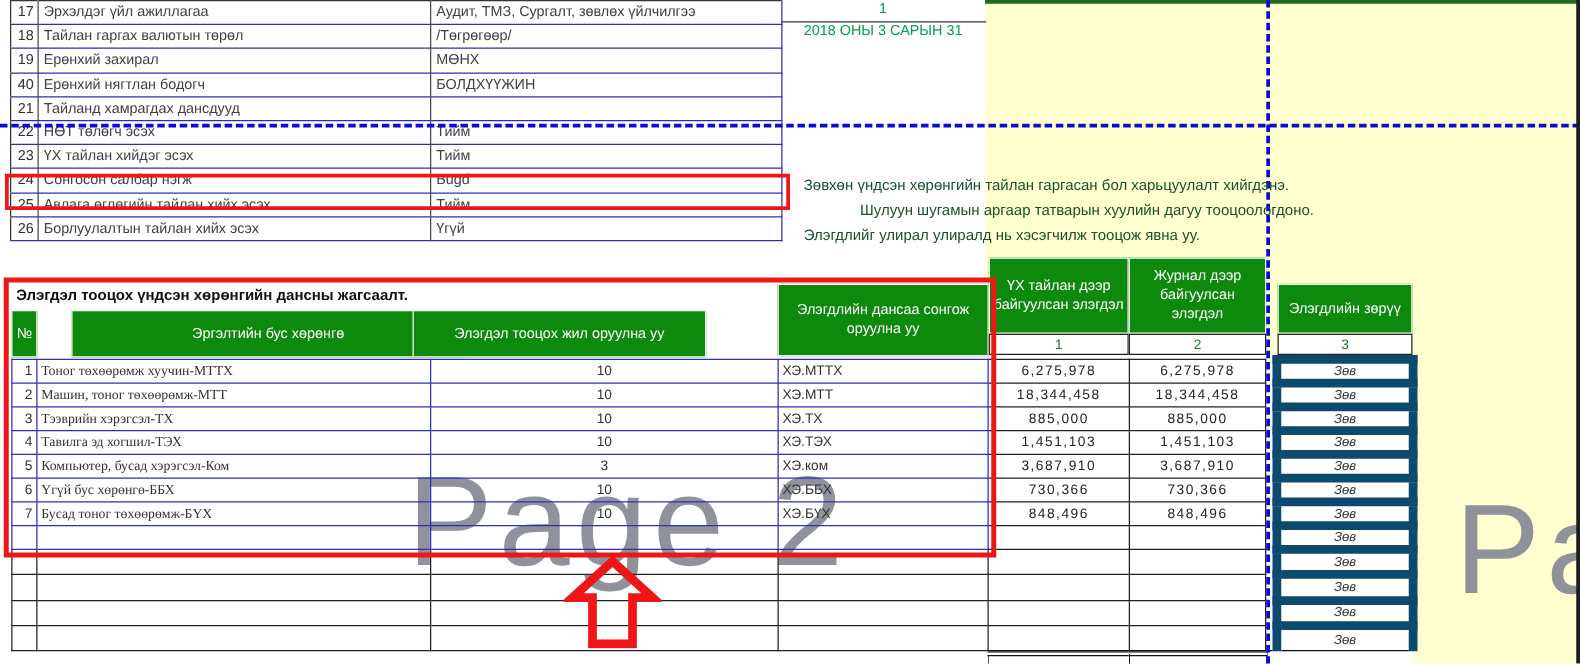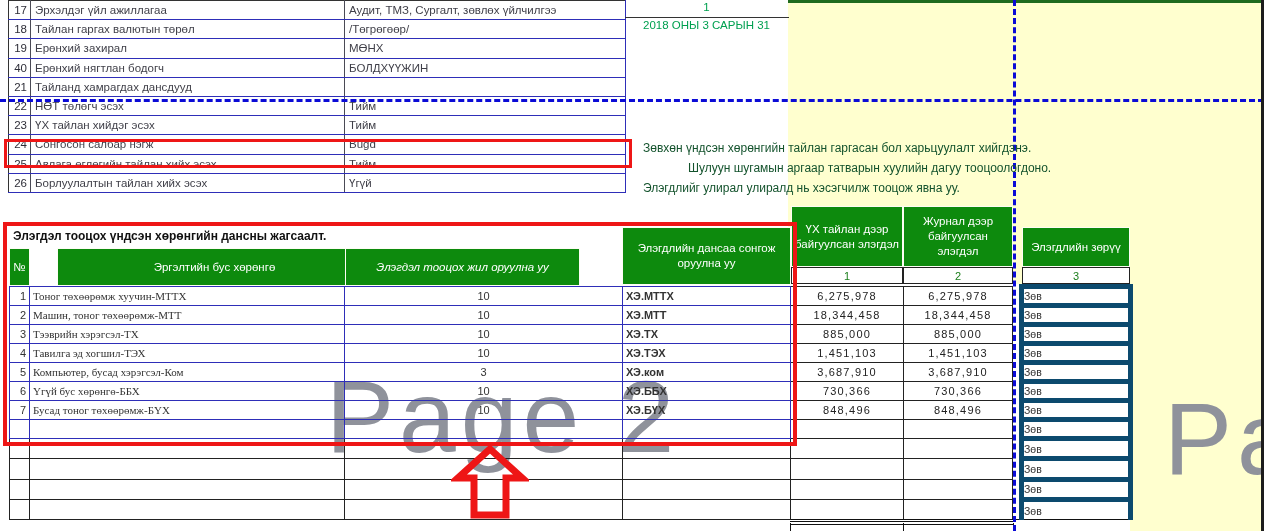--- a/index.html
+++ b/index.html
@@ -42,25 +42,25 @@
   #asset-table{
     position:absolute;left:9px;top:284px;border-collapse:collapse;table-layout:fixed;z-index:2;
     font-size:11px;color:#333;border-left:1.5px solid #222;
   }
   #asset-table td{padding:0;overflow:hidden;white-space:nowrap;}
   .r20 td{height:19px;}
   .r21 td{height:20.3px;}
   #asset-table td.a0{border:1px solid #2e2eb8;text-align:right;padding-right:3px;}
   #asset-table td.a1{border:1px solid #2e2eb8;padding-left:3px;font-family:Liberation Serif, serif;}
   #asset-table td.a2{border:1px solid #2e2eb8;text-align:center;}
-  #asset-table td.a3{border:1px solid #2e2eb8;padding-left:3px;font-weight:bold;}
+  #asset-table td.a3{border:1px solid #2e2eb8;padding-left:3px;}
   #asset-table tr.blk td.a0,#asset-table tr.blk td.a1,
   #asset-table tr.blk td.a2,#asset-table tr.blk td.a3{border-color:#222;}
   #asset-table td.a4,#asset-table td.a5{border:1px solid #222;text-align:center;letter-spacing:1.2px;color:#222;}
-  #asset-table td.a6{border:5px solid #0c4a6e;text-align:left;font-size:10.5px;}
+  #asset-table td.a6{border:7px solid #0c4a6e;text-align:center;font-size:10.5px;font-style:italic;}
   #asset-table td.gap{border:none;}
   #asset-table tr:last-child td{border-bottom:1.5px solid #111;}
   
   .dblcell{background:#fff;border:1.5px solid #111;border-top:4px double #111;z-index:3;}
   
   .pb-h{border-top:3.5px dashed #0b0bd6;z-index:4;}
   .pb-v{border-left:3.5px dashed #0b0bd6;z-index:4;}
   
   .redbox{border:4px solid #ee1616;background:transparent;z-index:5;}
   .redbox-thin{border:3.5px solid #ee1616;background:transparent;z-index:5;}
@@ -144,21 +144,21 @@
   <div class="abs greentext" style="left:625px;top:19px;width:163px;height:15px;">2018 ОНЫ 3 САРЫН 31</div>
 
   <div class="abs note" style="left:643px;top:141px;">Зөвхөн үндсэн хөрөнгийн тайлан гаргасан бол харьцуулалт хийгдэнэ.</div>
   <div class="abs note" style="left:643px;top:161px;margin-left:45px;">Шулуун шугамын аргаар татварын хуулийн дагуу тооцоологдоно.</div>
   <div class="abs note" style="left:643px;top:181px;">Элэгдлийг улирал улиралд нь хэсэгчилж тооцож явна уу.</div>
 
   <div class="abs" id="asset-title" style="left:13px;top:229px;">Элэгдэл тооцох үндсэн хөрөнгийн дансны жагсаалт.</div>
 
   <div class="abs ghead" style="left:9px;top:248px;width:21px;height:38px;">№</div>
   <div class="abs ghead" style="left:30px;top:248px;width:315px;height:38px;margin-left:27px;">Эргэлтийн бус хөрөнгө</div>
-  <div class="abs ghead" style="left:345px;top:248px;width:235px;height:38px;font-style:italic;">Элэгдэл тооцох жил оруулна уу</div>
+  <div class="abs ghead" style="left:330px;top:248px;width:235px;height:38px;">Элэгдэл тооцох жил оруулна уу</div>
   <div class="abs ghead" style="left:622px;top:227px;width:169px;height:58px;">Элэгдлийн дансаа сонгож оруулна уу</div>
   <div class="abs ghead" style="left:791px;top:206px;width:112px;height:61px;">ҮХ тайлан дээр байгуулсан элэгдэл</div>
   <div class="abs ghead" style="left:903px;top:206px;width:110px;height:61px;">Журнал дээр байгуулсан элэгдэл</div>
   <div class="abs ghead" style="left:1022px;top:227px;width:108px;height:40px;">Элэгдлийн зөрүү</div>
   <div class="abs subnum" style="left:791px;top:267px;width:112px;height:17px;">1</div>
   <div class="abs subnum" style="left:903px;top:267px;width:110px;height:17px;">2</div>
   <div class="abs subnum" style="left:1022px;top:267px;width:108px;height:17px;">3</div>
 
   <table id="asset-table">
     <colgroup>

